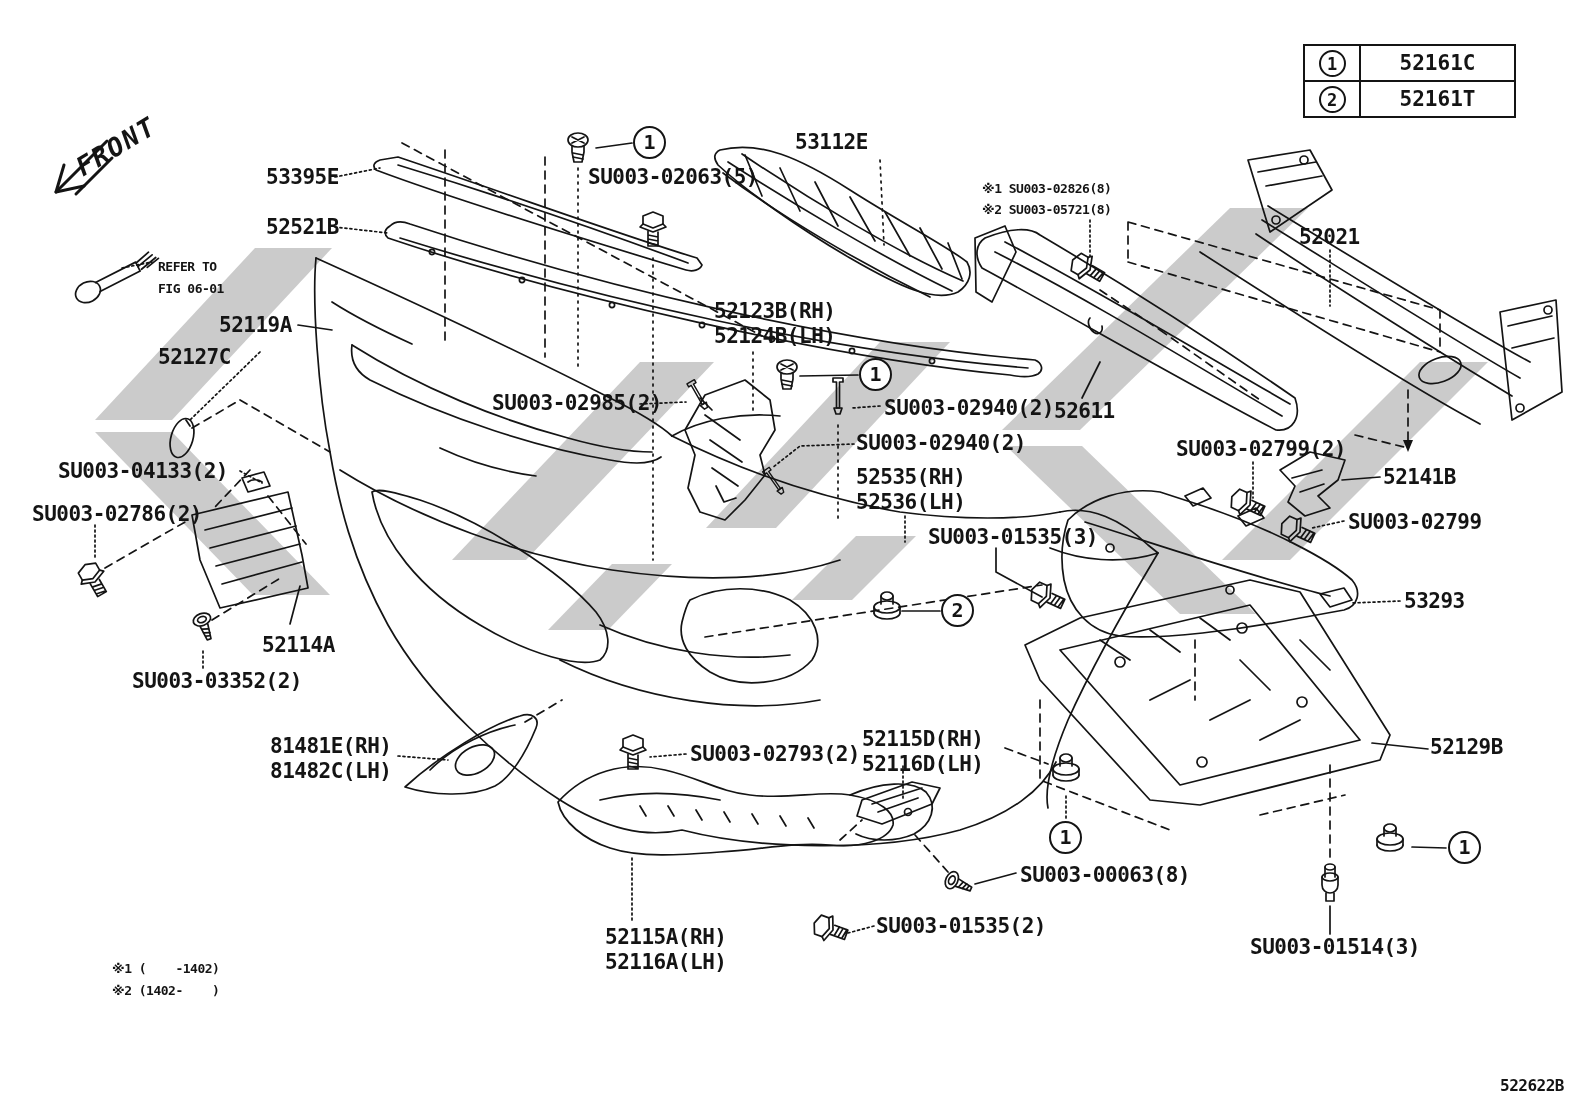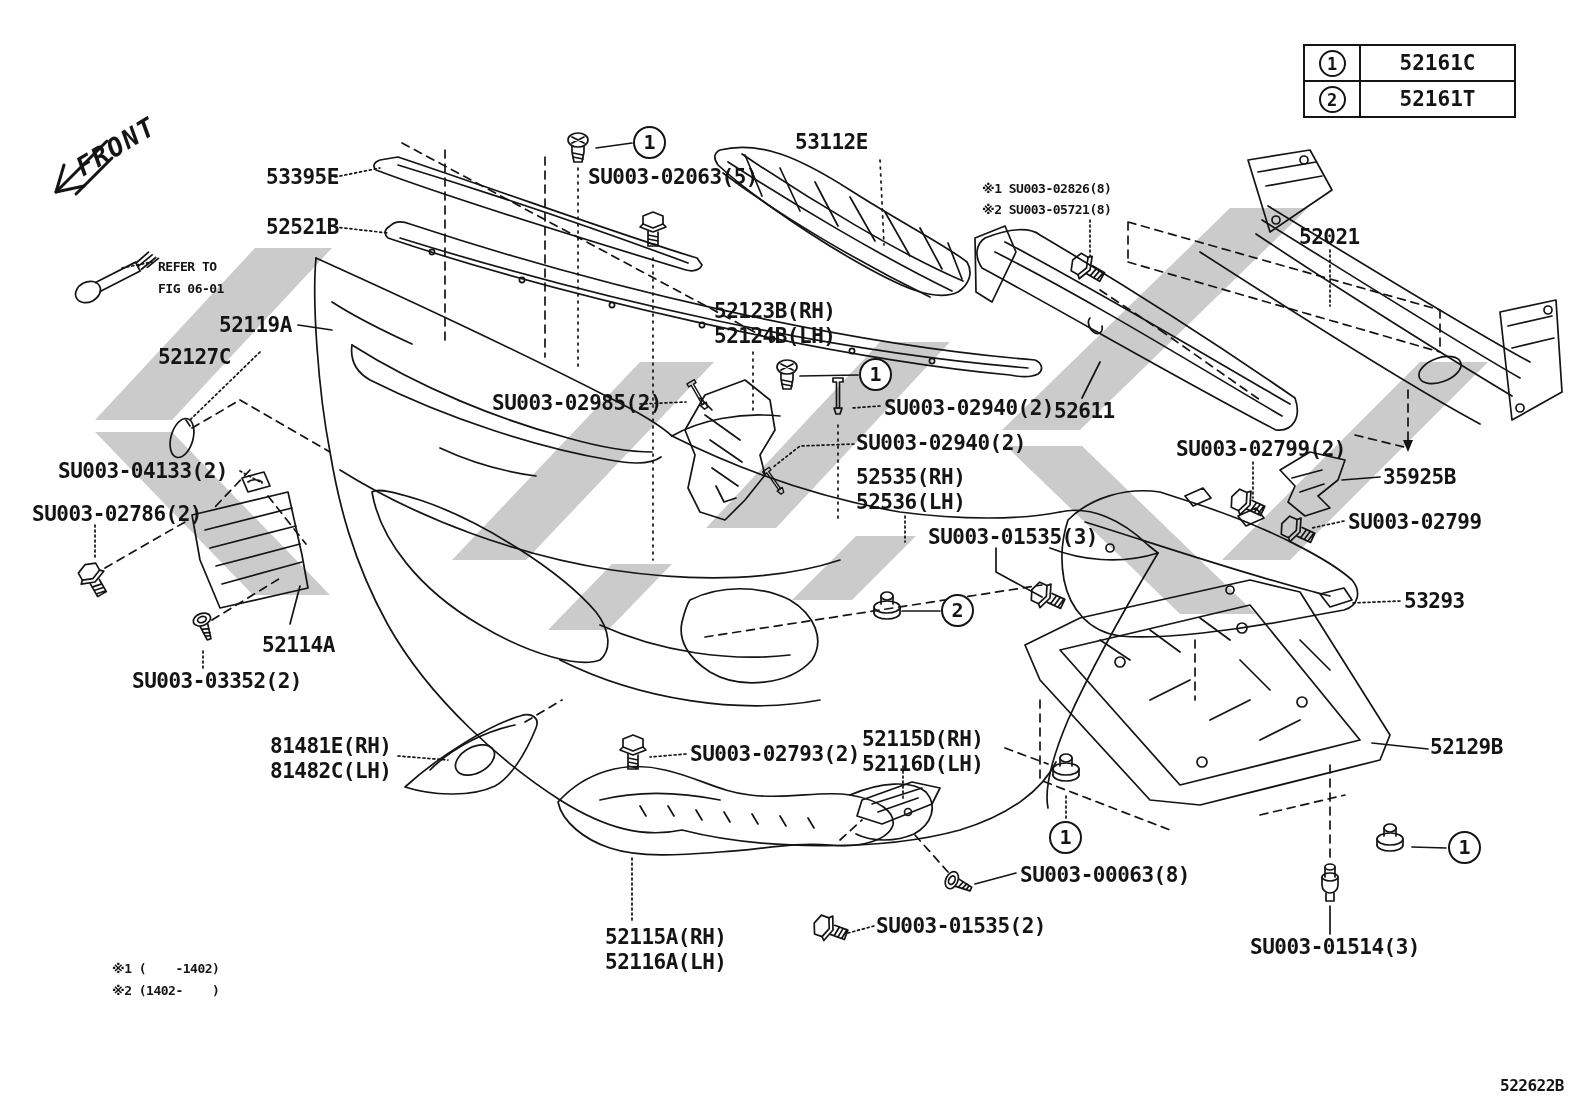--- a/index.html
+++ b/index.html
@@ -328,21 +328,21 @@
 <div class="lbl sm" style="left:982px;top:178px">※1 SU003-02826(8)</div>
 <div class="lbl sm" style="left:982px;top:199px">※2 SU003-05721(8)</div>
 <div class="lbl" style="left:1299px;top:226px">52021</div>
 <div class="lbl" style="left:714px;top:300px">52123B(RH)</div>
 <div class="lbl" style="left:714px;top:325px">52124B(LH)</div>
 <div class="lbl" style="left:492px;top:392px">SU003-02985(2)</div>
 <div class="lbl" style="left:884px;top:397px">SU003-02940(2)</div>
 <div class="lbl" style="left:856px;top:432px">SU003-02940(2)</div>
 <div class="lbl" style="left:1054px;top:400px">52611</div>
 <div class="lbl" style="left:1176px;top:438px">SU003-02799(2)</div>
-<div class="lbl" style="left:1383px;top:466px">35925B</div>
+<div class="lbl" style="left:1383px;top:466px">52141B</div>
 <div class="lbl" style="left:1348px;top:511px">SU003-02799</div>
 <div class="lbl" style="left:856px;top:466px">52535(RH)</div>
 <div class="lbl" style="left:856px;top:491px">52536(LH)</div>
 <div class="lbl" style="left:928px;top:526px">SU003-01535(3)</div>
 <div class="lbl" style="left:1404px;top:590px">53293</div>
 <div class="lbl" style="left:58px;top:460px">SU003-04133(2)</div>
 <div class="lbl" style="left:32px;top:503px">SU003-02786(2)</div>
 <div class="lbl" style="left:262px;top:634px">52114A</div>
 <div class="lbl" style="left:132px;top:670px">SU003-03352(2)</div>
 <div class="lbl" style="left:270px;top:735px">81481E(RH)</div>

